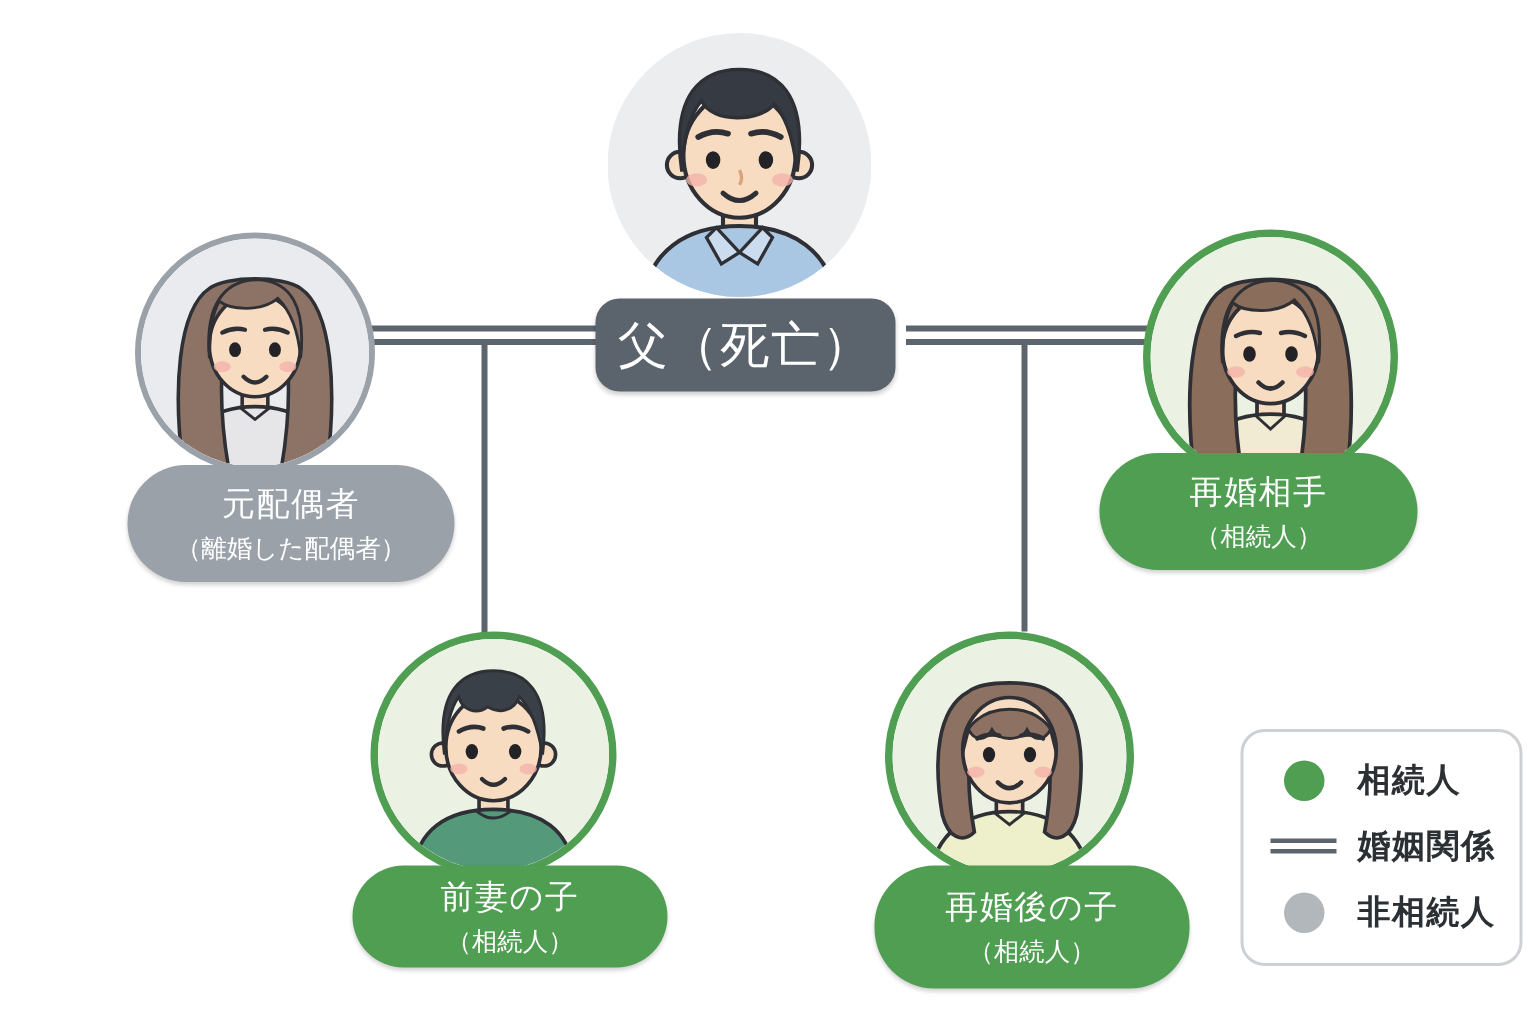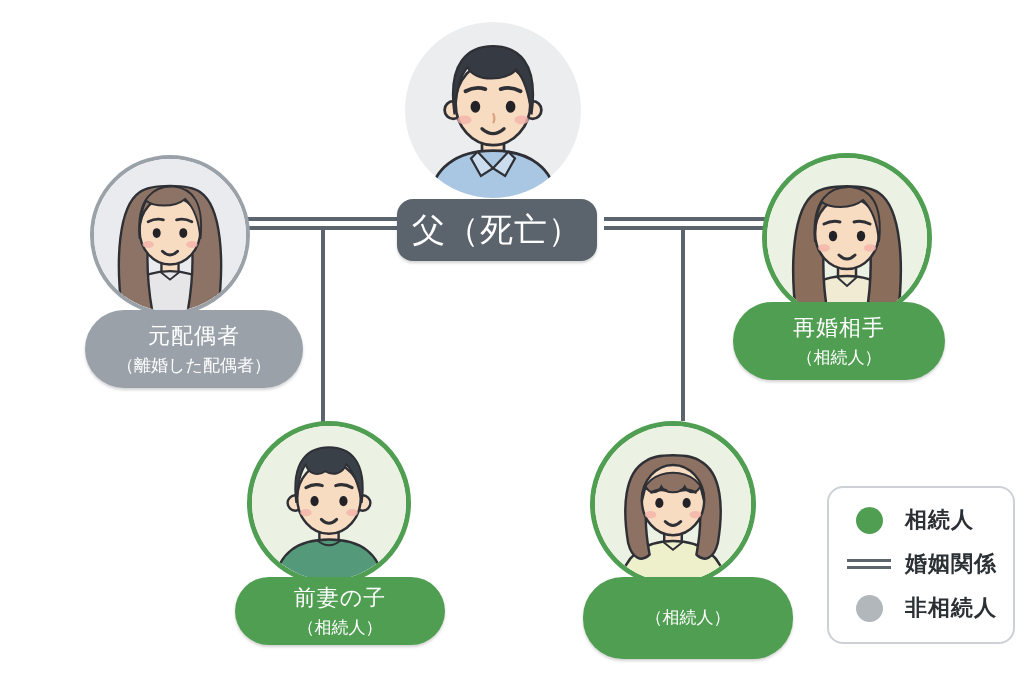--- a/index.html
+++ b/index.html
@@ -171,20 +171,21 @@
     <div class="label-title">再婚相手</div>
     <div class="label-sub">（相続人）</div>
   </div>
 
   <div class="label green" style="left:235px;top:577px;width:210px;height:68px;">
     <div class="label-title">前妻の子</div>
     <div class="label-sub">（相続人）</div>
   </div>
 
   <div class="label green" style="left:583px;top:577px;width:210px;height:82px;">
+    <div class="label-title">再婚後の子</div>
     <div class="label-sub">（相続人）</div>
   </div>
 
   <div class="legend">
     <div class="legend-row">
       <span class="legend-marker">
           <span class="dot green"></span>
         </span>
       <span class="legend-label">相続人</span>
     </div>

